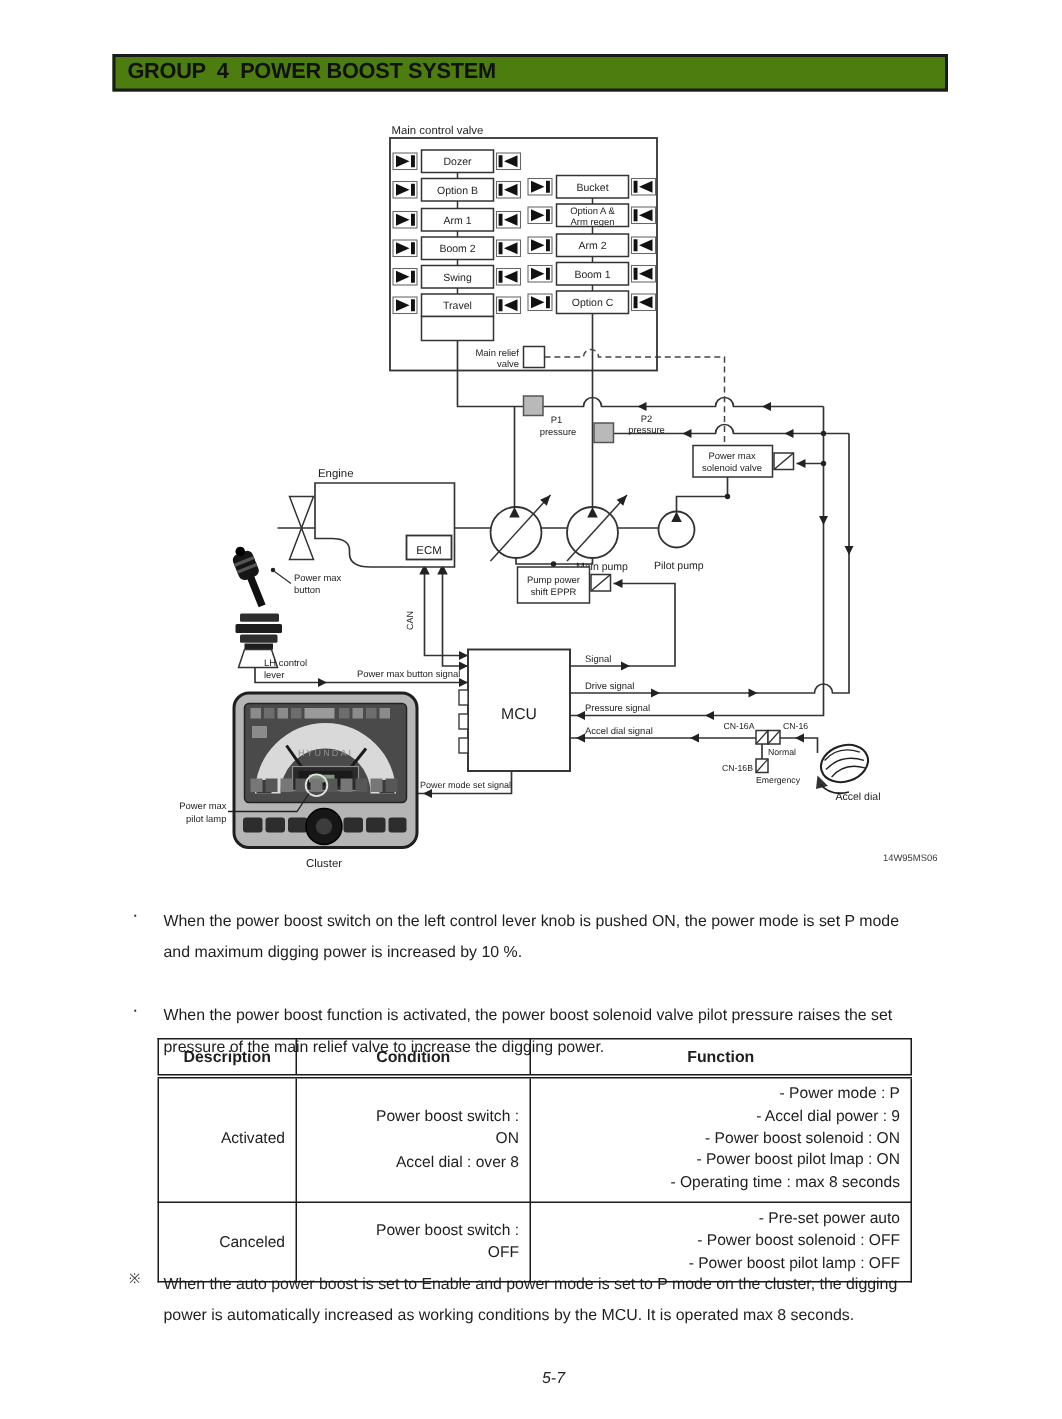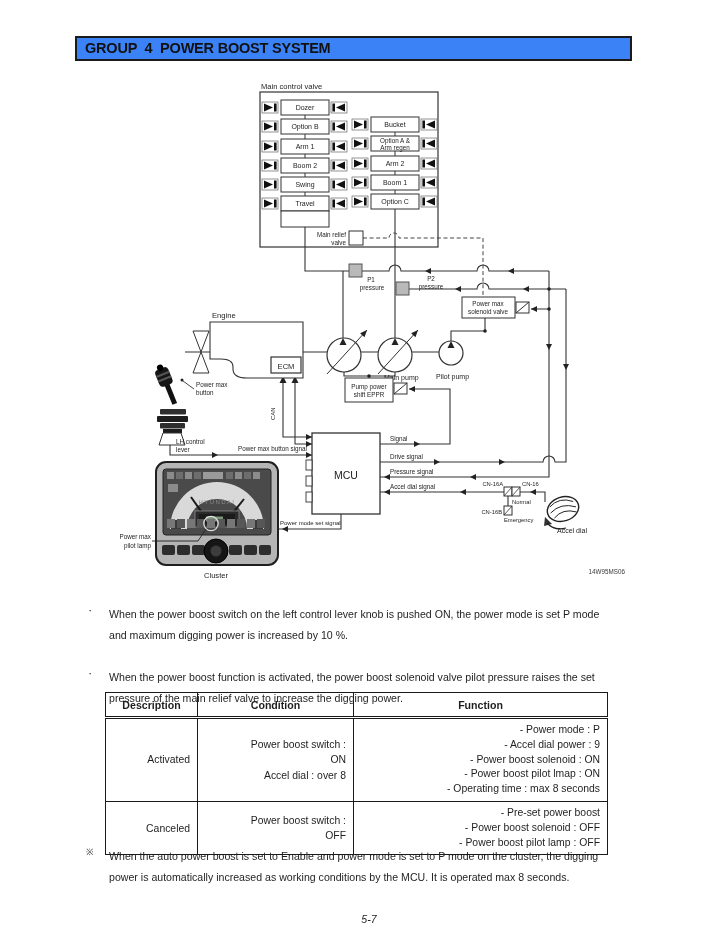--- a/index.html
+++ b/index.html
@@ -1,19 +1,19 @@
 <!DOCTYPE html>
 <html><head>
 <meta charset="utf-8">
 <style>
   html,body{margin:0;padding:0;background:#e8e8e8;}
   .page{position:relative;width:708px;height:946px;background:#ffffff;margin:0 auto;
         font-family:"Liberation Sans",sans-serif;color:#222;overflow:hidden;}
   .hdr{position:absolute;left:75px;top:36px;width:545px;height:21px;
-       background:#3b82f6;border:2px solid #1a1a1a;font-weight:bold;font-size:14.5px;
+       background:#4d7c0f;border:2px solid #1a1a1a;font-weight:bold;font-size:14.5px;
        line-height:21px;padding-left:8px;white-space:pre;color:#111;letter-spacing:-0.2px;}
   svg.diag{position:absolute;left:0;top:0;width:708px;height:946px;}
   svg text{font-family:"Liberation Sans",sans-serif;fill:#1d1d1d;}
   .f58{font-size:5.8px}.f6{font-size:6px}.f62{font-size:6.3px}.f7{font-size:7px}
   .f75{font-size:7.6px}.f10{font-size:10.5px}.mid{text-anchor:middle}.end{text-anchor:end}
   .brand{font-size:6px;fill:#8d8d8d;letter-spacing:1.4px}
   .figcode{font-size:6.3px;fill:#3a3a3a}
   .bullets{position:absolute;left:88px;top:600px;width:534px;}
   .bullet{display:flex;margin-bottom:13px;}
   .bm{width:17px;flex:0 0 17px;font-size:13px;line-height:20px;color:#333;}
@@ -407,21 +407,21 @@
           <div class="fn">- Power boost pilot lmap : ON</div>
           <div class="fn">- Operating time : max 8 seconds</div>
         </td>
       </tr>
       <tr>
         <td class="c-desc">Canceled</td>
         <td>
           <div class="cn">Power boost switch : OFF</div>
         </td>
         <td>
-          <div class="fn">- Pre-set power boost</div>
+          <div class="fn">- Pre-set power auto</div>
           <div class="fn">- Power boost solenoid : OFF</div>
           <div class="fn">- Power boost pilot lamp : OFF</div>
         </td>
       </tr>
     </tbody>
   </table>
 
   <div class="note">
     <span class="nm">※</span>
     <p>When the auto power boost is set to Enable and power mode is set to P mode on the cluster, the digging power is automatically increased as working conditions by the MCU. It is operated max 8 seconds.</p>

